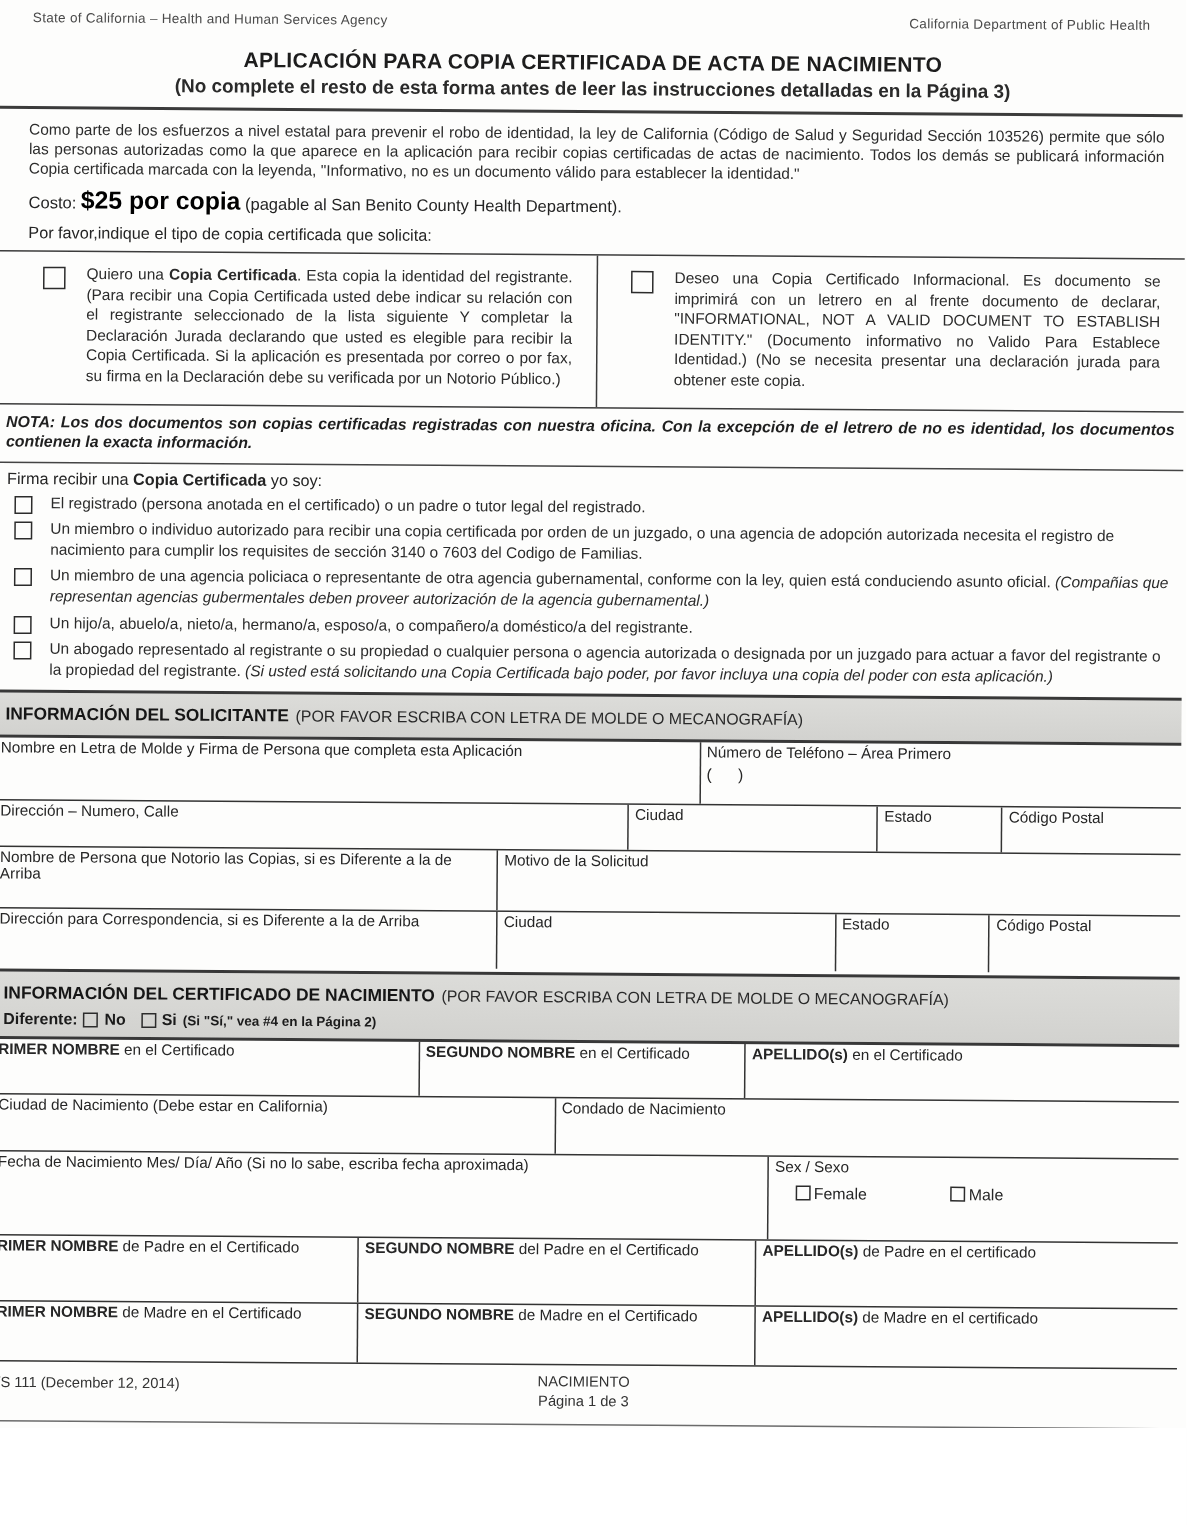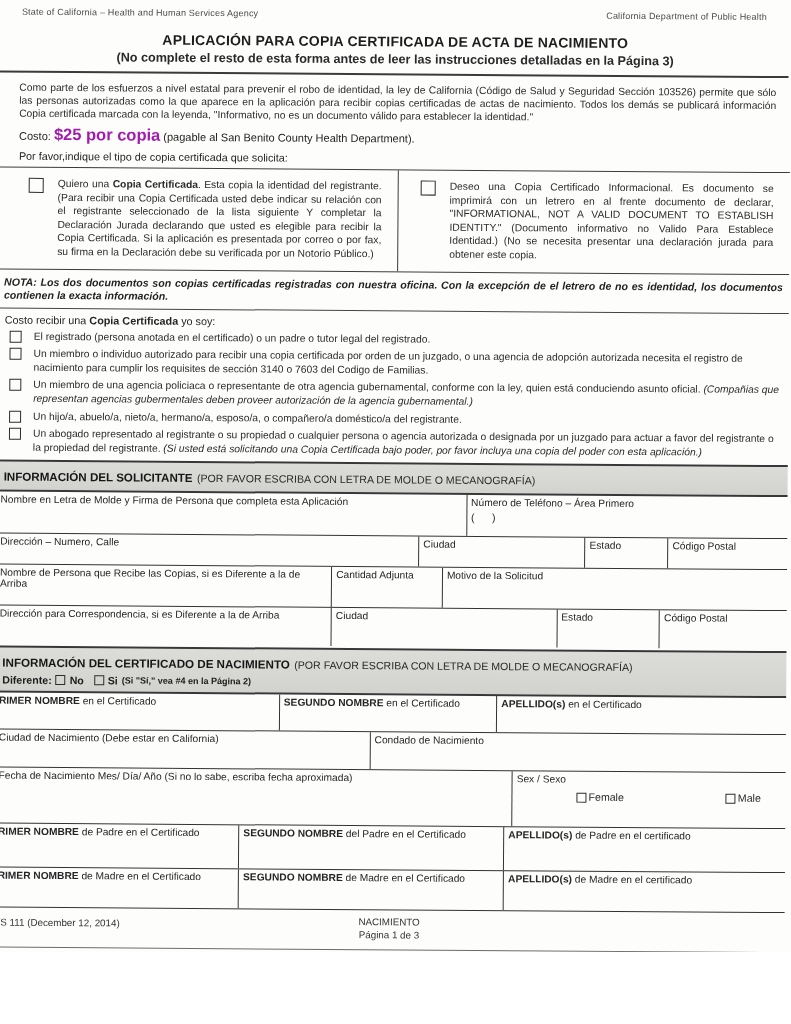--- a/index.html
+++ b/index.html
@@ -10,21 +10,21 @@
 
   .agency-row { display:flex; justify-content:space-between; padding:0 24px 0 22px; font-size:9px; color:#4a4a4a; letter-spacing:.2px; }
   .title-block { text-align:center; margin-top:14px; }
   .form-title { font-size:14px; font-weight:bold; color:#1d1d1d; letter-spacing:.2px; }
   .form-subtitle { font-size:12.6px; font-weight:bold; color:#2a2a2a; margin-top:3px; }
   .rule-thick { border-top:2.5px solid #3b3b3b; margin:7px 2px 0 0; }
   .rule-thin { border-top:1.3px solid #444; }
 
   .intro { font-size:10.3px; line-height:13px; text-align:justify; color:#2c2c2c; margin:8px 14px 0 20px; }
   .cost-line { margin:5px 0 0 20px; font-size:11px; color:#242424; }
-  .cost-amount { font-size:16.5px; font-weight:bold; color:#a21caf; }
+  .cost-amount { font-size:16.5px; font-weight:bold; color:#000000; }
   .type-prompt { margin:6px 0 5px 20px; font-size:10.8px; color:#242424; }
 
   .options-box { border-top:1.6px solid #3c3c3c; border-bottom:1.6px solid #3c3c3c; display:flex; }
   .opt { flex:1; display:flex; padding:9px 10px 10px 30px; }
   .opt.right { border-left:1.4px solid #3c3c3c; padding-left:22px; }
   .opt-text { flex:1; font-size:10.3px; line-height:13.6px; text-align:justify; color:#2b2b2b; padding-left:14px; padding-right:6px; }
   .cb { display:inline-block; border:1.6px solid #2c2c2c; background:transparent; flex:none; }
   .cb.big { width:15px; height:15px; margin-top:1px; }
   .cb.med { width:12px; height:12px; margin-top:1px; }
   .cb.small { width:10px; height:10px; }
@@ -42,21 +42,21 @@
   .aprobado-note { font-size:9px; }
 
   .ftable { width:100%; }
   .frow { display:flex; border-bottom:1.2px solid #333; }
   .fcell { border-right:1.2px solid #333; padding:2px 4px 0 4px; font-size:10.2px; color:#262626; overflow:hidden; }
   .fcell:last-child { border-right:none; }
   .fcell .blb { font-weight:bold; }
   .fcell.cut { text-indent:-5px; padding-left:2px; }
   .phone-blank { display:block; white-space:pre; margin-top:3px; font-size:10.5px; }
   .sex-opts { display:flex; gap:56px; margin:6px 0 0 14px; font-size:10.6px; }
-  .sex-opt { display:flex; align-items:flex-end; gap:2px;margin-left:46px; }
+  .sex-opt { display:flex; align-items:flex-start; gap:2px; }
 
   .footer-row { position:relative; margin-top:5px; height:30px; }
   .form-number { position:absolute; left:4px; top:4px; font-size:9.8px; color:#333; }
   .footer-center { position:absolute; left:0; right:0; top:0; text-align:center; font-size:9.8px; line-height:13px; color:#333; }
   .rule-bottom { border-top:1.4px solid #6b6b6b; margin-top:4px; }
 </style>
 </head>
 <body>
 
 <div class="page">
@@ -91,21 +91,21 @@
     <div class="opt right">
       <span class="cb big"></span>
       <span class="opt-text">Deseo una Copia Certificado Informacional.  Es documento se imprimirá con un letrero en al frente documento de declarar, "INFORMATIONAL, NOT A VALID DOCUMENT TO ESTABLISH IDENTITY."  (Documento informativo no Valido Para Establece Identidad.) (No se necesita presentar una declaración jurada para obtener este copia.</span>
     </div>
   </div>
 
   <div class="nota">NOTA: Los dos documentos son copias certificadas registradas con nuestra oficina.  Con la excepción de el letrero de no es identidad, los documentos contienen la exacta información.</div>
   <div class="rule-thin"></div>
 
   <div class="elig-intro">
-    <span>Costo recibir una  </span><b>Copia Certificada</b><span> yo soy:</span>
+    <span>Firma recibir una  </span><b>Copia Certificada</b><span> yo soy:</span>
   </div>
 
   <div class="elig-item">
     <span class="cb med"></span>
     <span class="elig-text"><span>El registrado (persona anotada en el certificado) o un padre o tutor legal del registrado.</span><i></i></span>
   </div>
   <div class="elig-item">
     <span class="cb med"></span>
     <span class="elig-text"><span>Un miembro o individuo autorizado para recibir una copia certificada por orden de un juzgado, o una agencia de adopción autorizada necesita el registro de nacimiento para cumplir los requisites de sección 3140 o 7603 del Codigo de Familias.</span><i></i></span>
   </div>
@@ -132,22 +132,21 @@
       <div class="fcell" style="width:59.5%;"><span>Nombre en Letra de Molde y Firma de Persona que completa esta Aplicación</span></div>
       <div class="fcell" style="width:26.5%;"><span>Número de Teléfono – Área Primero</span><span class="phone-blank">(      )</span></div>
     </div>
     <div class="frow" style="height:31px;">
       <div class="fcell" style="width:53.5%;"><span>Dirección – Numero, Calle</span></div>
       <div class="fcell" style="width:21%;"><span>Ciudad</span></div>
       <div class="fcell" style="width:10.5%;"><span>Estado</span></div>
       <div class="fcell" style="width:15%;"><span>Código Postal</span></div>
     </div>
     <div class="frow" style="height:41px;">
-      <div class="fcell" style="width:42.5%;"><span>Nombre de Persona que Recibe las Copias, si es Diferente a la de Arriba</span></div>
-      <div class="fcell" style="width:14%;"><span>Cantidad Adjunta</span></div>
+      <div class="fcell" style="width:42.5%;"><span>Nombre de Persona que Notorio las Copias, si es Diferente a la de Arriba</span></div>
       <div class="fcell" style="width:29%;"><span>Motivo de la Solicitud</span></div>
     </div>
     <div class="frow" style="height:38px; border-bottom:none;">
       <div class="fcell" style="width:42.5%;"><span>Dirección para Correspondencia, si es Diferente a la de Arriba</span></div>
       <div class="fcell" style="width:28.5%;"><span>Ciudad</span></div>
       <div class="fcell" style="width:13%;"><span>Estado</span></div>
       <div class="fcell" style="width:16%;"><span>Código Postal</span></div>
     </div>
   </div>
 

